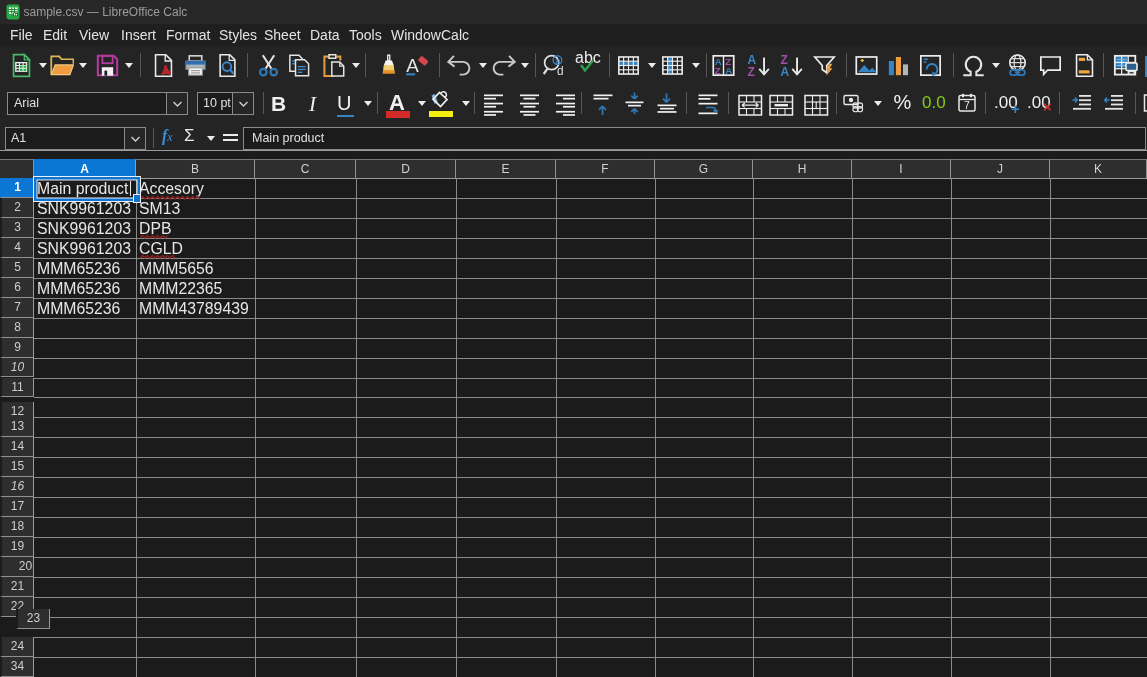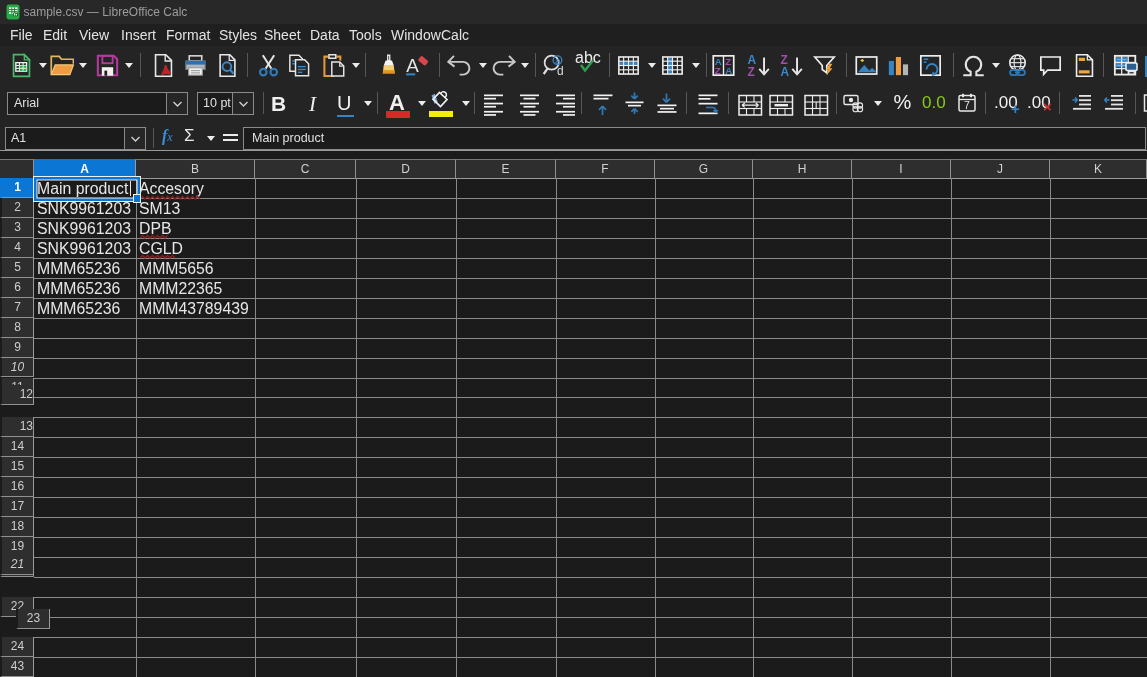--- a/index.html
+++ b/index.html
@@ -516,34 +516,34 @@
 <div class="rowhdr" style="top:46.9px;height:19.95px;line-height:19.95px;">2</div>
 <div class="rowhdr" style="top:66.9px;height:19.95px;line-height:19.95px;">3</div>
 <div class="rowhdr" style="top:86.8px;height:19.95px;line-height:19.95px;">4</div>
 <div class="rowhdr" style="top:106.8px;height:19.95px;line-height:19.95px;">5</div>
 <div class="rowhdr" style="top:126.8px;height:19.95px;line-height:19.95px;">6</div>
 <div class="rowhdr" style="top:146.7px;height:19.95px;line-height:19.95px;">7</div>
 <div class="rowhdr" style="top:166.6px;height:19.95px;line-height:19.95px;">8</div>
 <div class="rowhdr" style="top:186.6px;height:19.95px;line-height:19.95px;">9</div>
 <div class="rowhdr" style="top:206.5px;height:19.95px;line-height:19.95px;font-style:italic;">10</div>
 <div class="rowhdr" style="top:226.5px;height:19.95px;line-height:19.95px;">11</div>
-<div class="rowhdr" style="top:234px;height:19.95px;line-height:19.95px;text-align:right;">12</div>
-<div class="rowhdr" style="top:266.4px;height:19.95px;line-height:19.95px;text-align:right;">13</div>
+<div class="rowhdr" style="top:251px;height:19.95px;line-height:19.95px;">12</div>
+<div class="rowhdr" style="top:266.4px;height:19.95px;line-height:19.95px;">13</div>
 <div class="rowhdr" style="top:286.3px;height:19.95px;line-height:19.95px;">14</div>
 <div class="rowhdr" style="top:306.3px;height:19.95px;line-height:19.95px;">15</div>
-<div class="rowhdr" style="top:326.2px;height:19.95px;line-height:19.95px;">16</div>
+<div class="rowhdr" style="top:326.2px;height:19.95px;line-height:19.95px;font-style:italic;">16</div>
 <div class="rowhdr" style="top:346.2px;height:19.95px;line-height:19.95px;">17</div>
 <div class="rowhdr" style="top:366.1px;height:19.95px;line-height:19.95px;">18</div>
 <div class="rowhdr" style="top:386.1px;height:19.95px;line-height:19.95px;">19</div>
 <div class="rowhdr" style="top:406.0px;height:19.95px;line-height:19.95px;padding-left:16px;">20</div>
-<div class="rowhdr" style="top:404px;height:19.95px;line-height:19.95px;font-style:italic;">21</div>
+<div class="rowhdr" style="top:426.0px;height:19.95px;line-height:19.95px;">21</div>
 <div class="rowhdr" style="top:446.0px;height:19.95px;line-height:19.95px;">22</div>
 <div class="rowhdr" style="top:458px;height:19.95px;line-height:19.95px;margin-left:16px;">23</div>
 <div class="rowhdr" style="top:485.8px;height:19.95px;line-height:19.95px;">24</div>
-<div class="rowhdr" style="top:505.8px;height:19.95px;line-height:19.95px;">43</div>
+<div class="rowhdr" style="top:505.8px;height:19.95px;line-height:19.95px;">34</div>
 <div class="rowhdr" style="top:525.8px;height:19.95px;line-height:19.95px;">26</div>
 <div class="cell" style="left:35px;top:27.0px;width:101px;height:19.95px;line-height:21.15px">Main product</div>
 <div class="cell" style="left:137px;top:27.0px;width:118px;height:19.95px;line-height:21.15px">Accesory</div>
 <div class="cell" style="left:35px;top:46.9px;width:101px;height:19.95px;line-height:21.15px">SNK9961203</div>
 <div class="cell" style="left:137px;top:46.9px;width:118px;height:19.95px;line-height:21.15px">SM13</div>
 <div class="cell" style="left:35px;top:66.9px;width:101px;height:19.95px;line-height:21.15px">SNK9961203</div>
 <div class="cell" style="left:137px;top:66.9px;width:118px;height:19.95px;line-height:21.15px">DPB</div>
 <div class="cell" style="left:35px;top:86.8px;width:101px;height:19.95px;line-height:21.15px">SNK9961203</div>
 <div class="cell" style="left:137px;top:86.8px;width:118px;height:19.95px;line-height:21.15px">CGLD</div>
 <div class="cell" style="left:35px;top:106.8px;width:101px;height:19.95px;line-height:21.15px">MMM65236</div>

